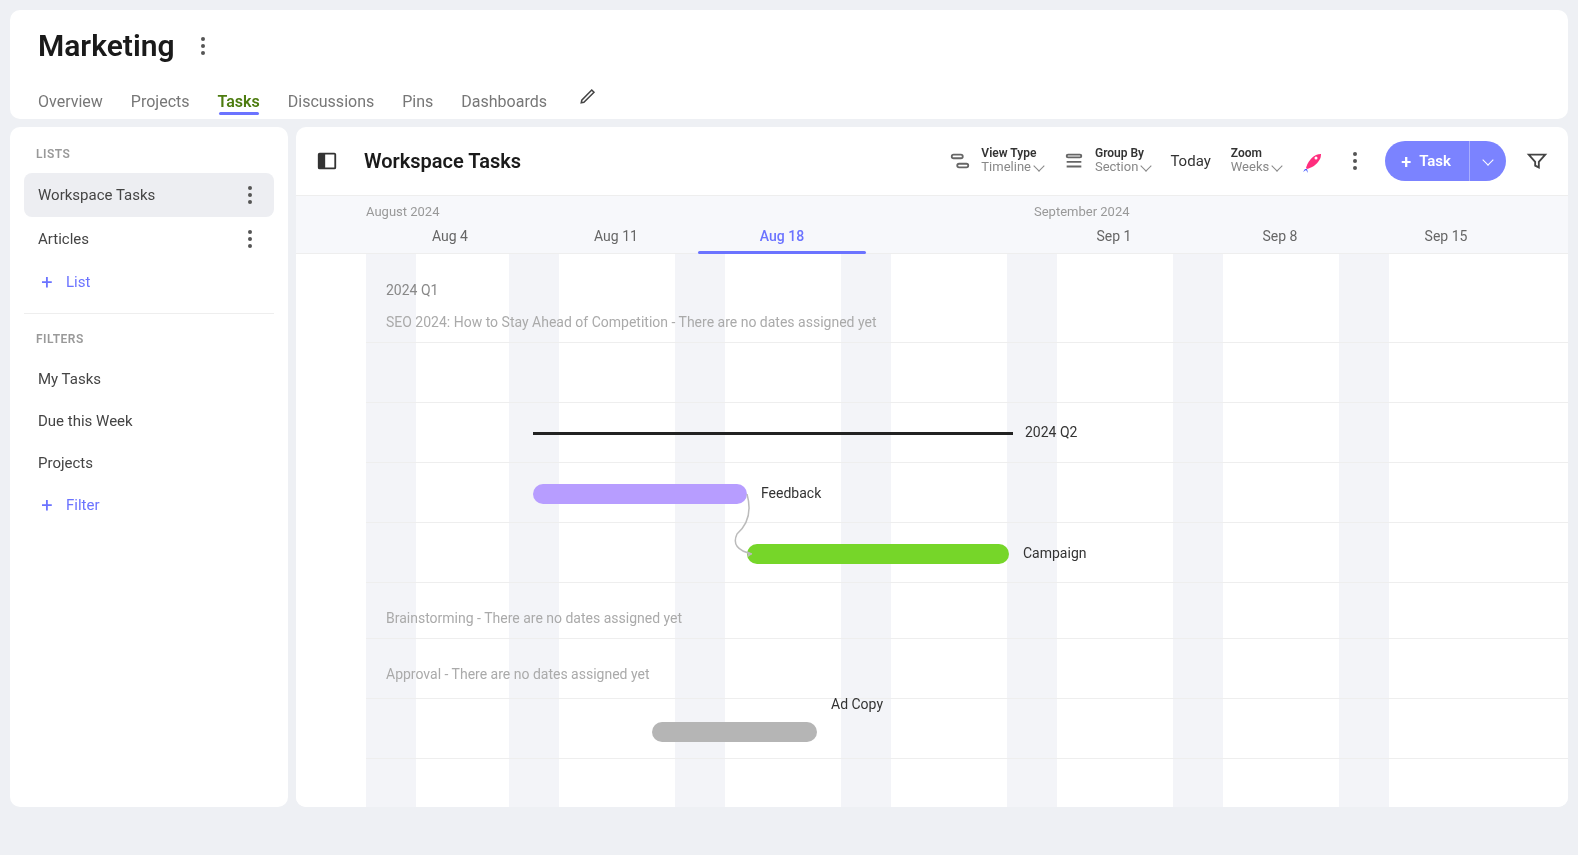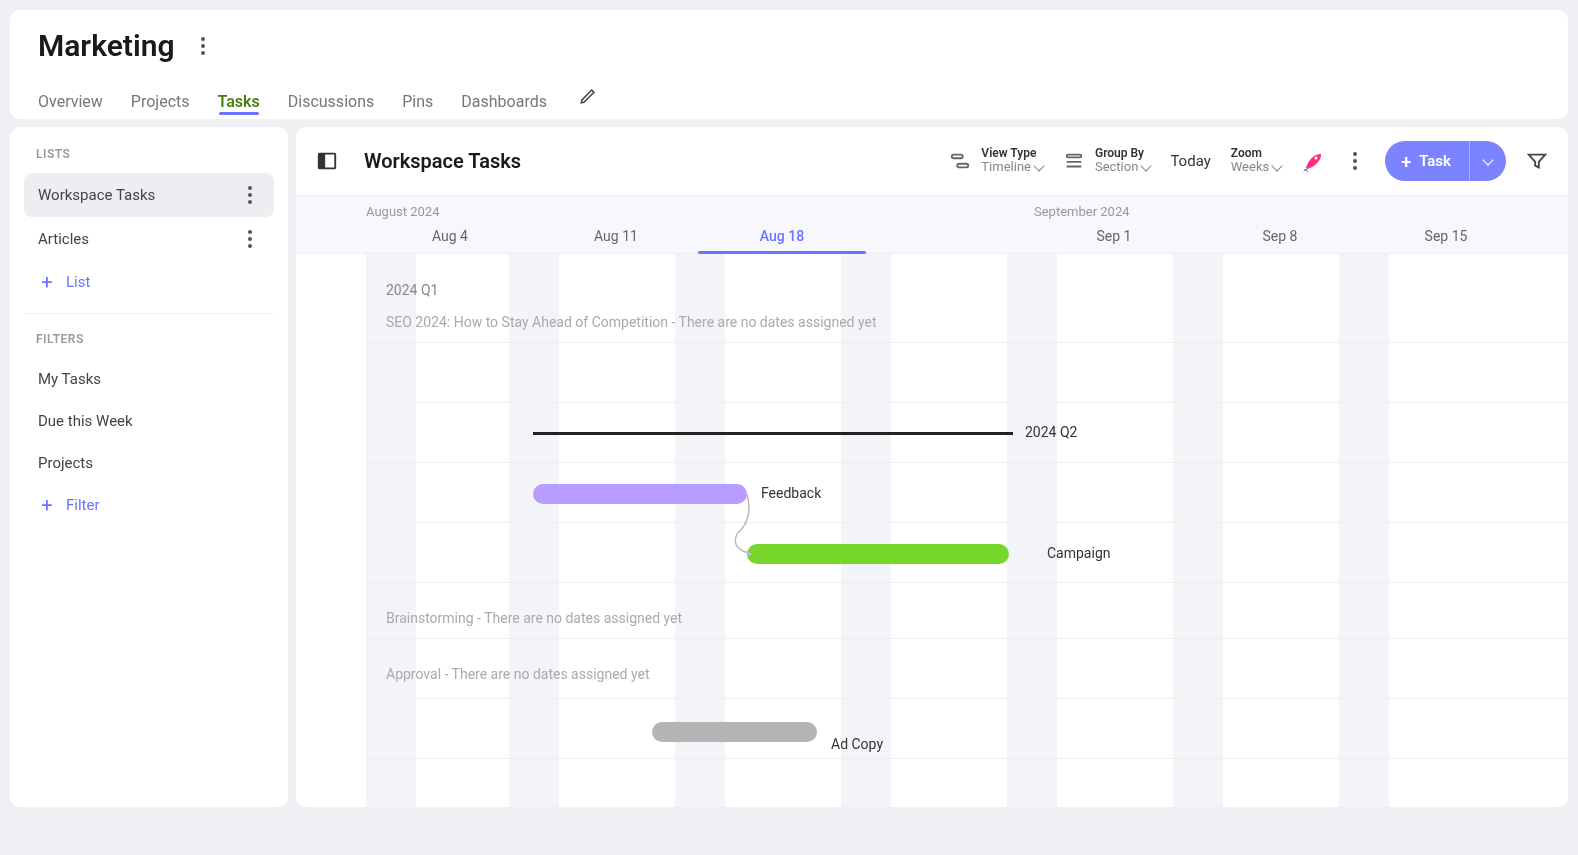--- a/index.html
+++ b/index.html
@@ -233,24 +233,24 @@
         <div class="row-line" style="top: 384px;"></div>
         <div class="row-line" style="top: 444px;"></div>
         <div class="row-line" style="top: 504px;"></div>
         <div class="section-label" style="top: 28px;">2024 Q1</div>
         <div class="text-task" style="top: 60px;">SEO 2024: How to Stay Ahead of Competition - There are no dates assigned yet</div>
         <div class="thick-line" style="left: 237px; width: 480px; top: 178px;"></div>
         <div class="bar-label" style="left: 729px; top: 170px;">2024 Q2</div>
         <div class="bar" style="left: 237px; width: 214px; top: 230px; background: rgb(183, 157, 255);"></div>
         <div class="bar-label" style="left: 465px; top: 231px;">Feedback</div>
         <div class="bar" style="left: 451px; width: 262px; top: 290px; background: rgb(118, 214, 41);"></div>
-        <div class="bar-label" style="left: 751px; top: 291px; text-align: center;">Campaign</div>
+        <div class="bar-label" style="left: 727px; top: 291px; text-align: center;">Campaign</div>
         <svg class="dep-line" width="40" height="70" style="left: 436px; top: 240px;">
           <path d="M15 0 Q22 25 5 40 Q-2 55 20 60" fill="none" stroke="#bbb" stroke-width="1.5"></path>
           <path d="M20 60 l-5 -3 l1 6 z" fill="#bbb"></path>
         </svg>
         <div class="text-task" style="top: 356px;">Brainstorming - There are no dates assigned yet</div>
         <div class="text-task" style="top: 412px;">Approval - There are no dates assigned yet</div>
         <div class="bar" style="left: 356px; width: 165px; top: 468px; background: rgb(181, 181, 181);"></div>
-        <div class="bar-label" style="left: 535px; top: 482px;">Ad Copy</div>
+        <div class="bar-label" style="left: 535px; top: 442px;">Ad Copy</div>
       </div>
   </div>
 </div>
 
 </body></html>

